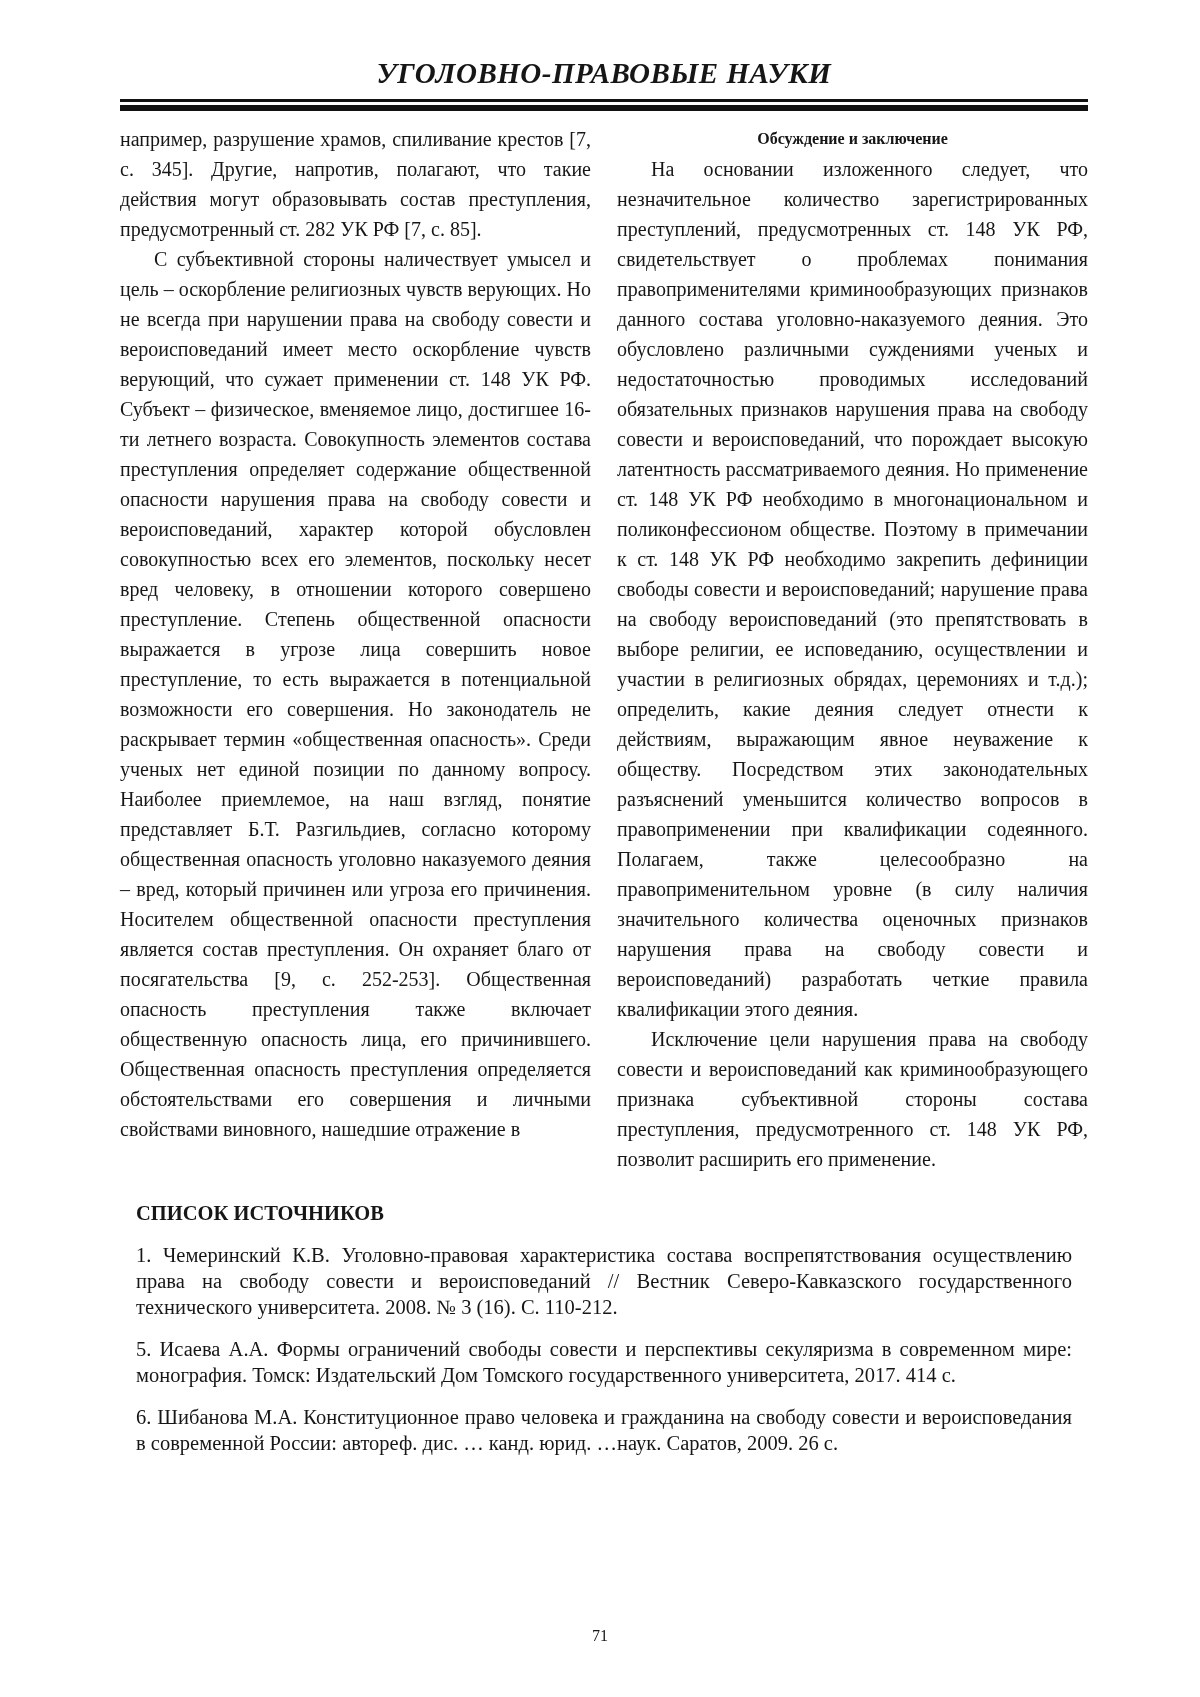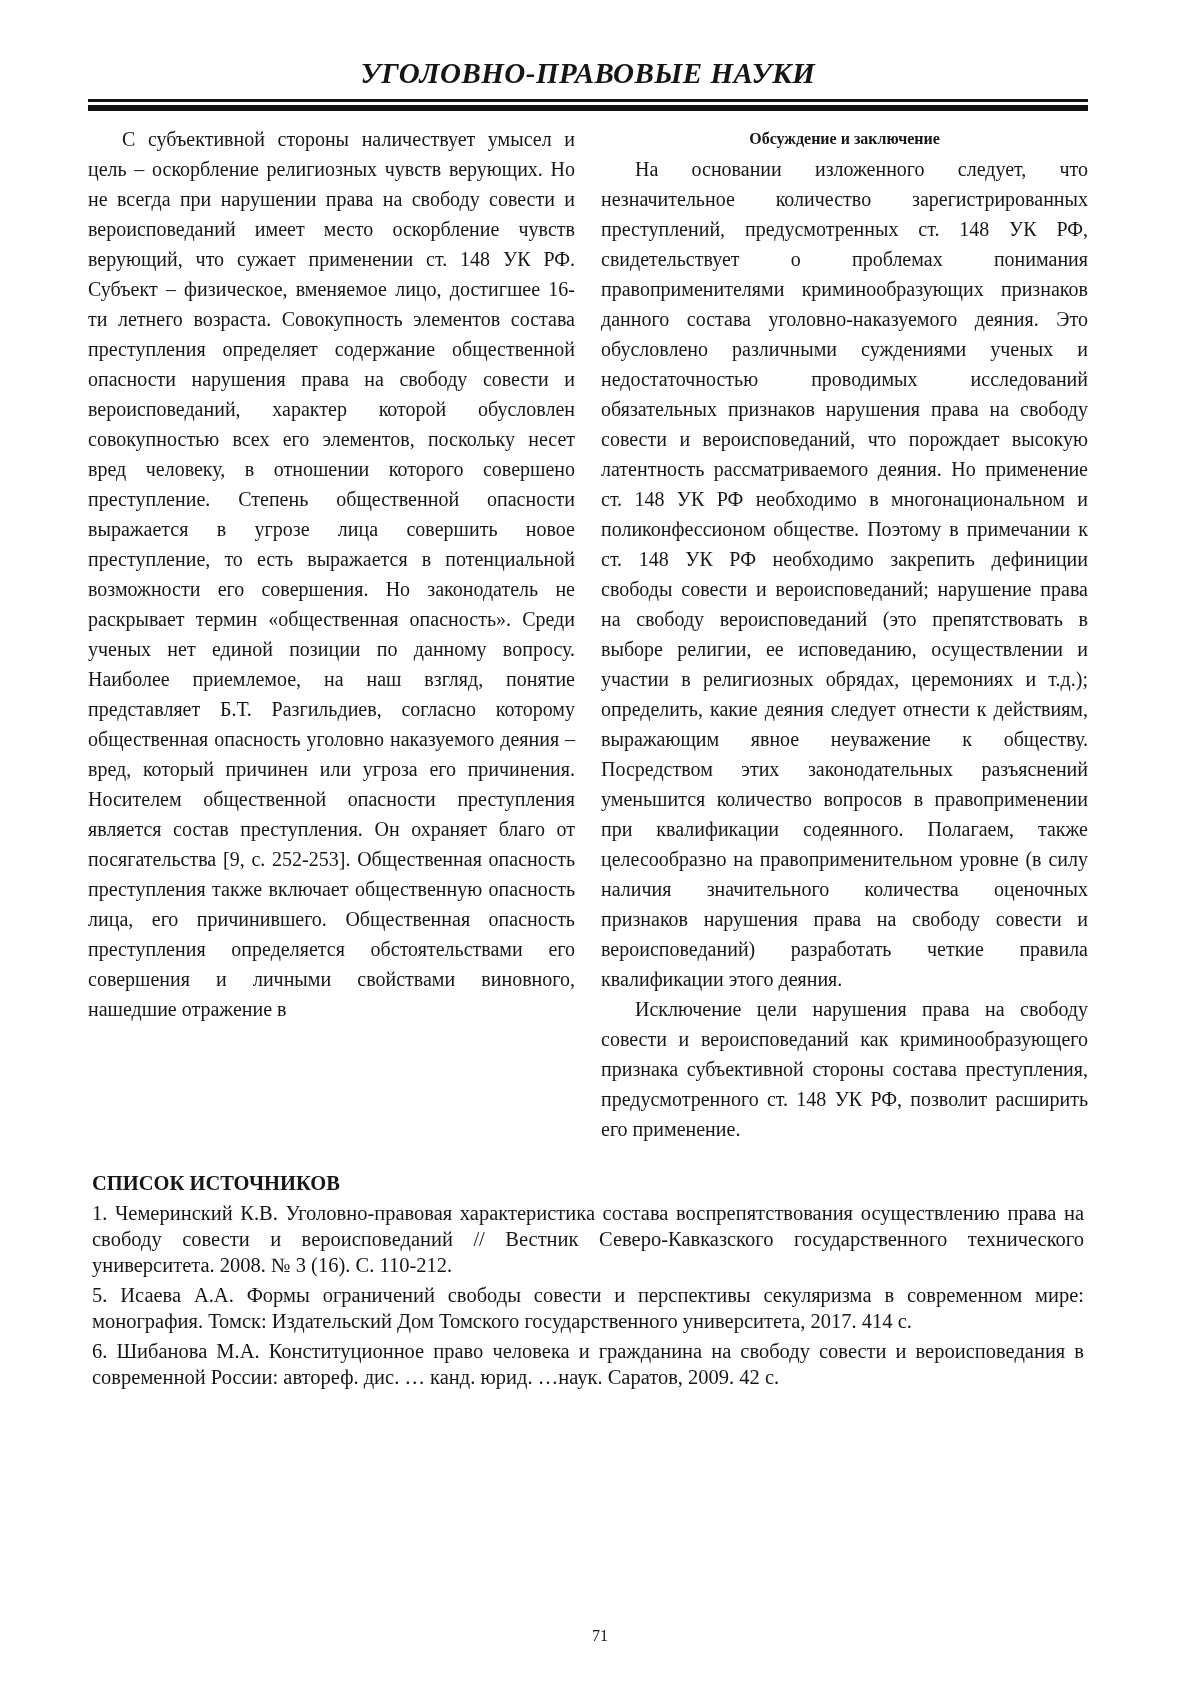--- a/index.html
+++ b/index.html
@@ -9,21 +9,21 @@
   }
   body {
     width: 1200px;
     height: 1697px;
     position: relative;
     overflow: hidden;
     font-family: "Liberation Serif", "DejaVu Serif", serif;
     color: #161616;
   }
   .page {
-    padding: 56px 112px 0 88px;
+    padding: 56px 112px 0 120px;
   }
   
   .header-title {
     text-align: center;
     font-size: 29px;
     font-weight: bold;
     font-style: italic;
     letter-spacing: 0.5px;
     line-height: 34px;
   }
@@ -58,21 +58,21 @@
   
   .sources { margin-top: 26px; }
   .sources-heading {
     text-align: center;
     font-weight: bold;
     font-size: 22px;
     line-height: 28px;
     margin: 0 0 6px 0;
   }
   .sources p {
-    margin: 4px;
+    margin: 16px;
     font-size: 20.5px;
     line-height: 26px;
     text-align: justify;
   }
 
   .page-number {
     position: absolute;
     bottom: 52px;
     left: 0;
     width: 100%;
@@ -90,33 +90,34 @@
     <div class="rules">
       <div class="rule-thin"></div>
       <div class="rule-gap"></div>
       <div class="rule-thick"></div>
     </div>
   </div>
 
   <div class="columns">
 
     <div class="col">
+      <p>например, разрушение храмов, спиливание крестов [7, с. 345]. Другие, напротив, полагают, что такие действия могут образовывать состав преступления, предусмотренный ст. 282 УК РФ [7, с. 85].</p>
       <p class="indent">С субъективной стороны наличествует умысел и цель – оскорбление религиозных чувств верующих. Но не всегда при нарушении права на свободу совести и вероисповеданий имеет место оскорбление чувств верующий, что сужает применении ст. 148 УК РФ. Субъект – физическое, вменяемое лицо, достигшее 16-ти летнего возраста. Совокупность элементов состава преступления определяет содержание общественной опасности нарушения права на свободу совести и вероисповеданий, характер которой обусловлен совокупностью всех его элементов, поскольку несет вред человеку, в отношении которого совершено преступление. Степень общественной опасности выражается в угрозе лица совершить новое преступление, то есть выражается в потенциальной возможности его совершения. Но законодатель не раскрывает термин «общественная опасность». Среди ученых нет единой позиции по данному вопросу. Наиболее приемлемое, на наш взгляд, понятие представляет Б.Т. Разгильдиев, согласно которому общественная опасность уголовно наказуемого деяния – вред, который причинен или угроза его причинения. Носителем общественной опасности преступления является состав преступления. Он охраняет благо от посягательства [9, с. 252-253]. Общественная опасность преступления также включает общественную опасность лица, его причинившего. Общественная опасность преступления определяется обстоятельствами его совершения и личными свойствами виновного, нашедшие отражение в</p>
     </div>
 
     <div class="col">
       <p class="col-heading">Обсуждение и заключение</p>
       <p class="indent">На основании изложенного следует, что незначительное количество зарегистрированных преступлений, предусмотренных ст. 148 УК РФ, свидетельствует о проблемах понимания правоприменителями криминообразующих признаков данного состава уголовно-наказуемого деяния. Это обусловлено различными суждениями ученых и недостаточностью проводимых исследований обязательных признаков нарушения права на свободу совести и вероисповеданий, что порождает высокую латентность рассматриваемого деяния. Но применение ст. 148 УК РФ необходимо в многонациональном и поликонфессионом обществе. Поэтому в примечании к ст. 148 УК РФ необходимо закрепить дефиниции свободы совести и вероисповеданий; нарушение права на свободу вероисповеданий (это препятствовать в выборе религии, ее исповеданию, осуществлении и участии в религиозных обрядах, церемониях и т.д.); определить, какие деяния следует отнести к действиям, выражающим явное неуважение к обществу. Посредством этих законодательных разъяснений уменьшится количество вопросов в правоприменении при квалификации содеянного. Полагаем, также целесообразно на правоприменительном уровне (в силу наличия значительного количества оценочных признаков нарушения права на свободу совести и вероисповеданий) разработать четкие правила квалификации этого деяния.</p>
       <p class="indent">Исключение цели нарушения права на свободу совести и вероисповеданий как криминообразующего признака субъективной стороны состава преступления, предусмотренного ст. 148 УК РФ, позволит расширить его применение.</p>
     </div>
 
   </div>
 
   <div class="sources">
     <p class="sources-heading">СПИСОК ИСТОЧНИКОВ</p>
     <p>1. Чемеринский К.В. Уголовно-правовая характеристика состава воспрепятствования осуществлению права на свободу совести и вероисповеданий // Вестник Северо-Кавказского государственного технического университета. 2008. № 3 (16). С. 110-212.</p>
     <p>5. Исаева А.А. Формы ограничений свободы совести и перспективы секуляризма в современном мире: монография. Томск: Издательский Дом Томского государственного университета, 2017. 414 с.</p>
-    <p>6. Шибанова М.А. Конституционное право человека и гражданина на свободу совести и вероисповедания в современной России: автореф. дис. … канд. юрид. …наук. Саратов, 2009. 42 с.</p>
+    <p>6. Шибанова М.А. Конституционное право человека и гражданина на свободу совести и вероисповедания в современной России: автореф. дис. … канд. юрид. …наук. Саратов, 2009. 26 с.</p>
   </div>
 
 </div>
 
 <div class="page-number">71</div>
 
 </body></html>

